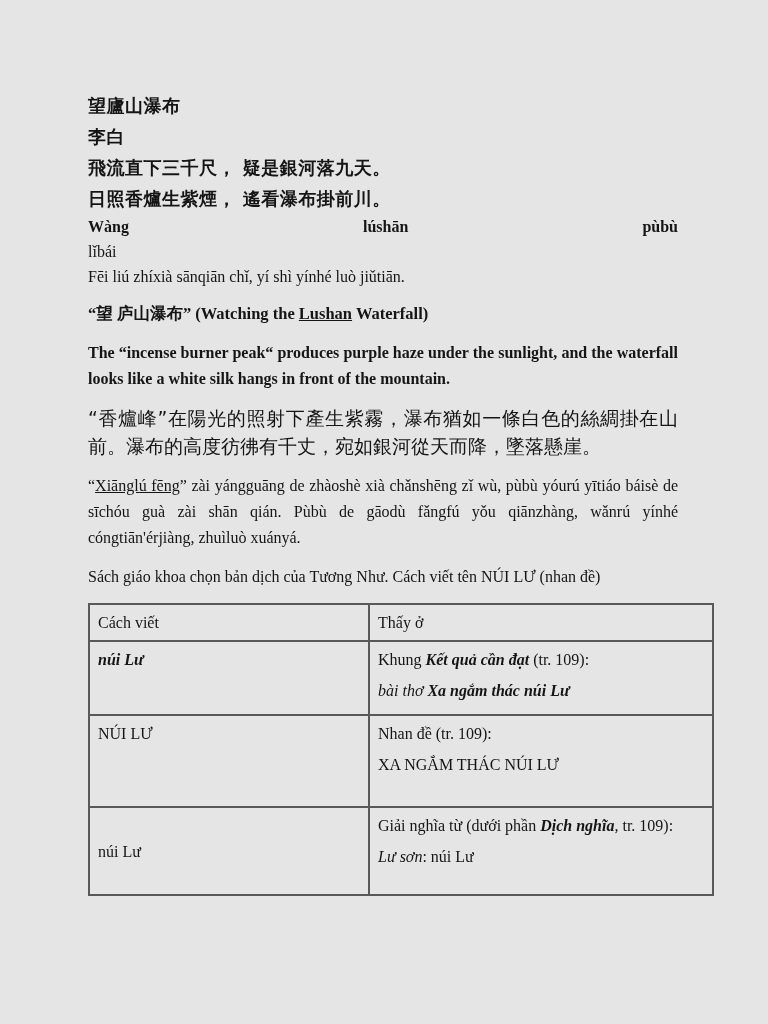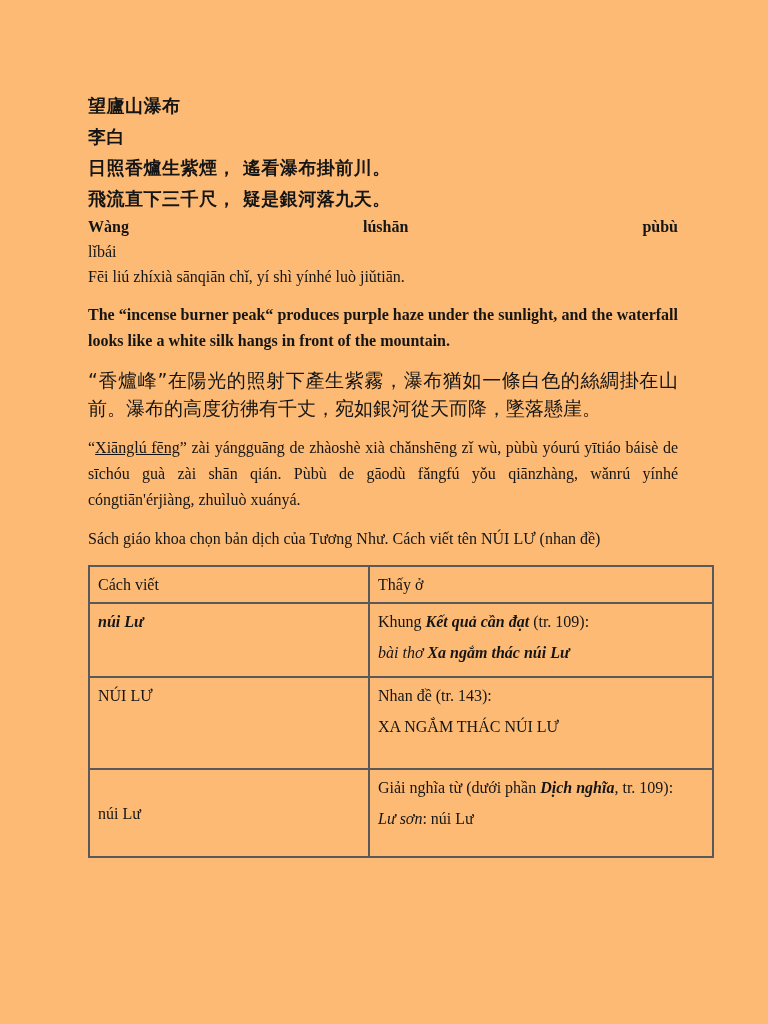--- a/index.html
+++ b/index.html
@@ -1,19 +1,19 @@
 <!DOCTYPE html>
 <html><head>
 <meta charset="utf-8">
 <style>
   html,body{margin:0;padding:0;background:#ffffff;}
   .page{
     position:relative;
     width:768px;height:1024px;
-    background:#fdba74;
+    background:#e5e5e5;
     overflow:hidden;
     color:#151515;
     font-family:"Liberation Serif","DejaVu Serif",serif;
     font-size:16px;
   }
   .content{
     position:absolute;
     left:88px;top:90px;
     width:590px;
   }
@@ -82,34 +82,35 @@
   .mt2{margin-top:2px;}
 </style>
 </head>
 <body>
 
 <div class="page">
   <div class="content">
 
     <div class="cjk">望廬山瀑布</div>
     <div class="cjk"> 李白</div>
+    <div class="cjk">飛流直下三千尺， 疑是銀河落九天。</div>
     <div class="cjk">日照香爐生紫煙， 遙看瀑布掛前川。</div>
-    <div class="cjk">飛流直下三千尺， 疑是銀河落九天。</div>
 
 
     <div class="spread">
       <span>Wàng</span>
       <span>lúshān</span>
       <span>pùbù</span>
     </div>
 
     <div class="serifline">lǐbái</div>
 
     <div class="serifline">Fēi liú zhíxià sānqiān chǐ, yí shì yínhé luò jiǔtiān.</div>
 
+    <div class="heading"><span style="font-weight: bold;">“望 庐山瀑布”</span><span style="font-weight: bold;"> (Watching the </span><span style="font-weight: bold; text-decoration: underline;">Lushan</span><span style="font-weight: bold;"> Waterfall)</span></div>
 
     <div class="para bold">The “incense burner peak“ produces purple haze under the sunlight, and the waterfall looks like a white silk hangs in front of the mountain.</div>
 
     <div class="cjk-expl">“香爐峰”在陽光的照射下產生紫霧，瀑布猶如一條白色的絲綢掛在山前。瀑布的高度彷彿有千丈，宛如銀河從天而降，墜落懸崖。</div>
 
     <div class="para"><span>“</span><span style="text-decoration: underline;">Xiānglú fēng</span><span>” zài yángguāng de zhàoshè xià chǎnshēng zǐ wù, pùbù yóurú yītiáo báisè de sīchóu guà zài shān qián. Pùbù de gāodù fǎngfú yǒu qiānzhàng, wǎnrú yínhé cóngtiān'érjiàng, zhuìluò xuányá.</span></div>
 
     <div class="note">Sách giáo khoa chọn bản dịch của Tương Như. Cách viết tên NÚI LƯ (nhan đề)</div>
 
     <table class="cmp">
@@ -123,21 +124,21 @@
             <span class="bold" style="font-style:italic;">núi Lư</span>
           </td>
           <td class="c2">
             <div class="cellline"><span>Khung </span><span style="font-weight: bold; font-style: italic;">Kết quả cần đạt</span><span> (tr. 109):</span></div>
             <div class="cellline mt2"><span style="font-style: italic;">bài thơ </span><span style="font-weight: bold; font-style: italic;">Xa ngắm thác núi Lư</span></div>
           </td>
         </tr>
         <tr class="r3">
           <td class="c1">NÚI LƯ</td>
           <td class="c2">
-            <div class="cellline">Nhan đề (tr. 143):</div>
+            <div class="cellline">Nhan đề (tr. 109):</div>
             <div class="cellline mt2">XA NGẮM THÁC NÚI LƯ</div>
           </td>
         </tr>
         <tr class="r4">
           <td class="c1">núi Lư</td>
           <td class="c2">
             <div><span>Giải nghĩa từ (dưới phần </span><span style="font-weight: bold; font-style: italic;">Dịch nghĩa</span><span>, tr. 109):</span></div>
             <div class="cellline"></div>
             <div class="cellline mt2"><span style="font-style: italic;">Lư sơn</span><span>: núi Lư</span></div>
           </td>

